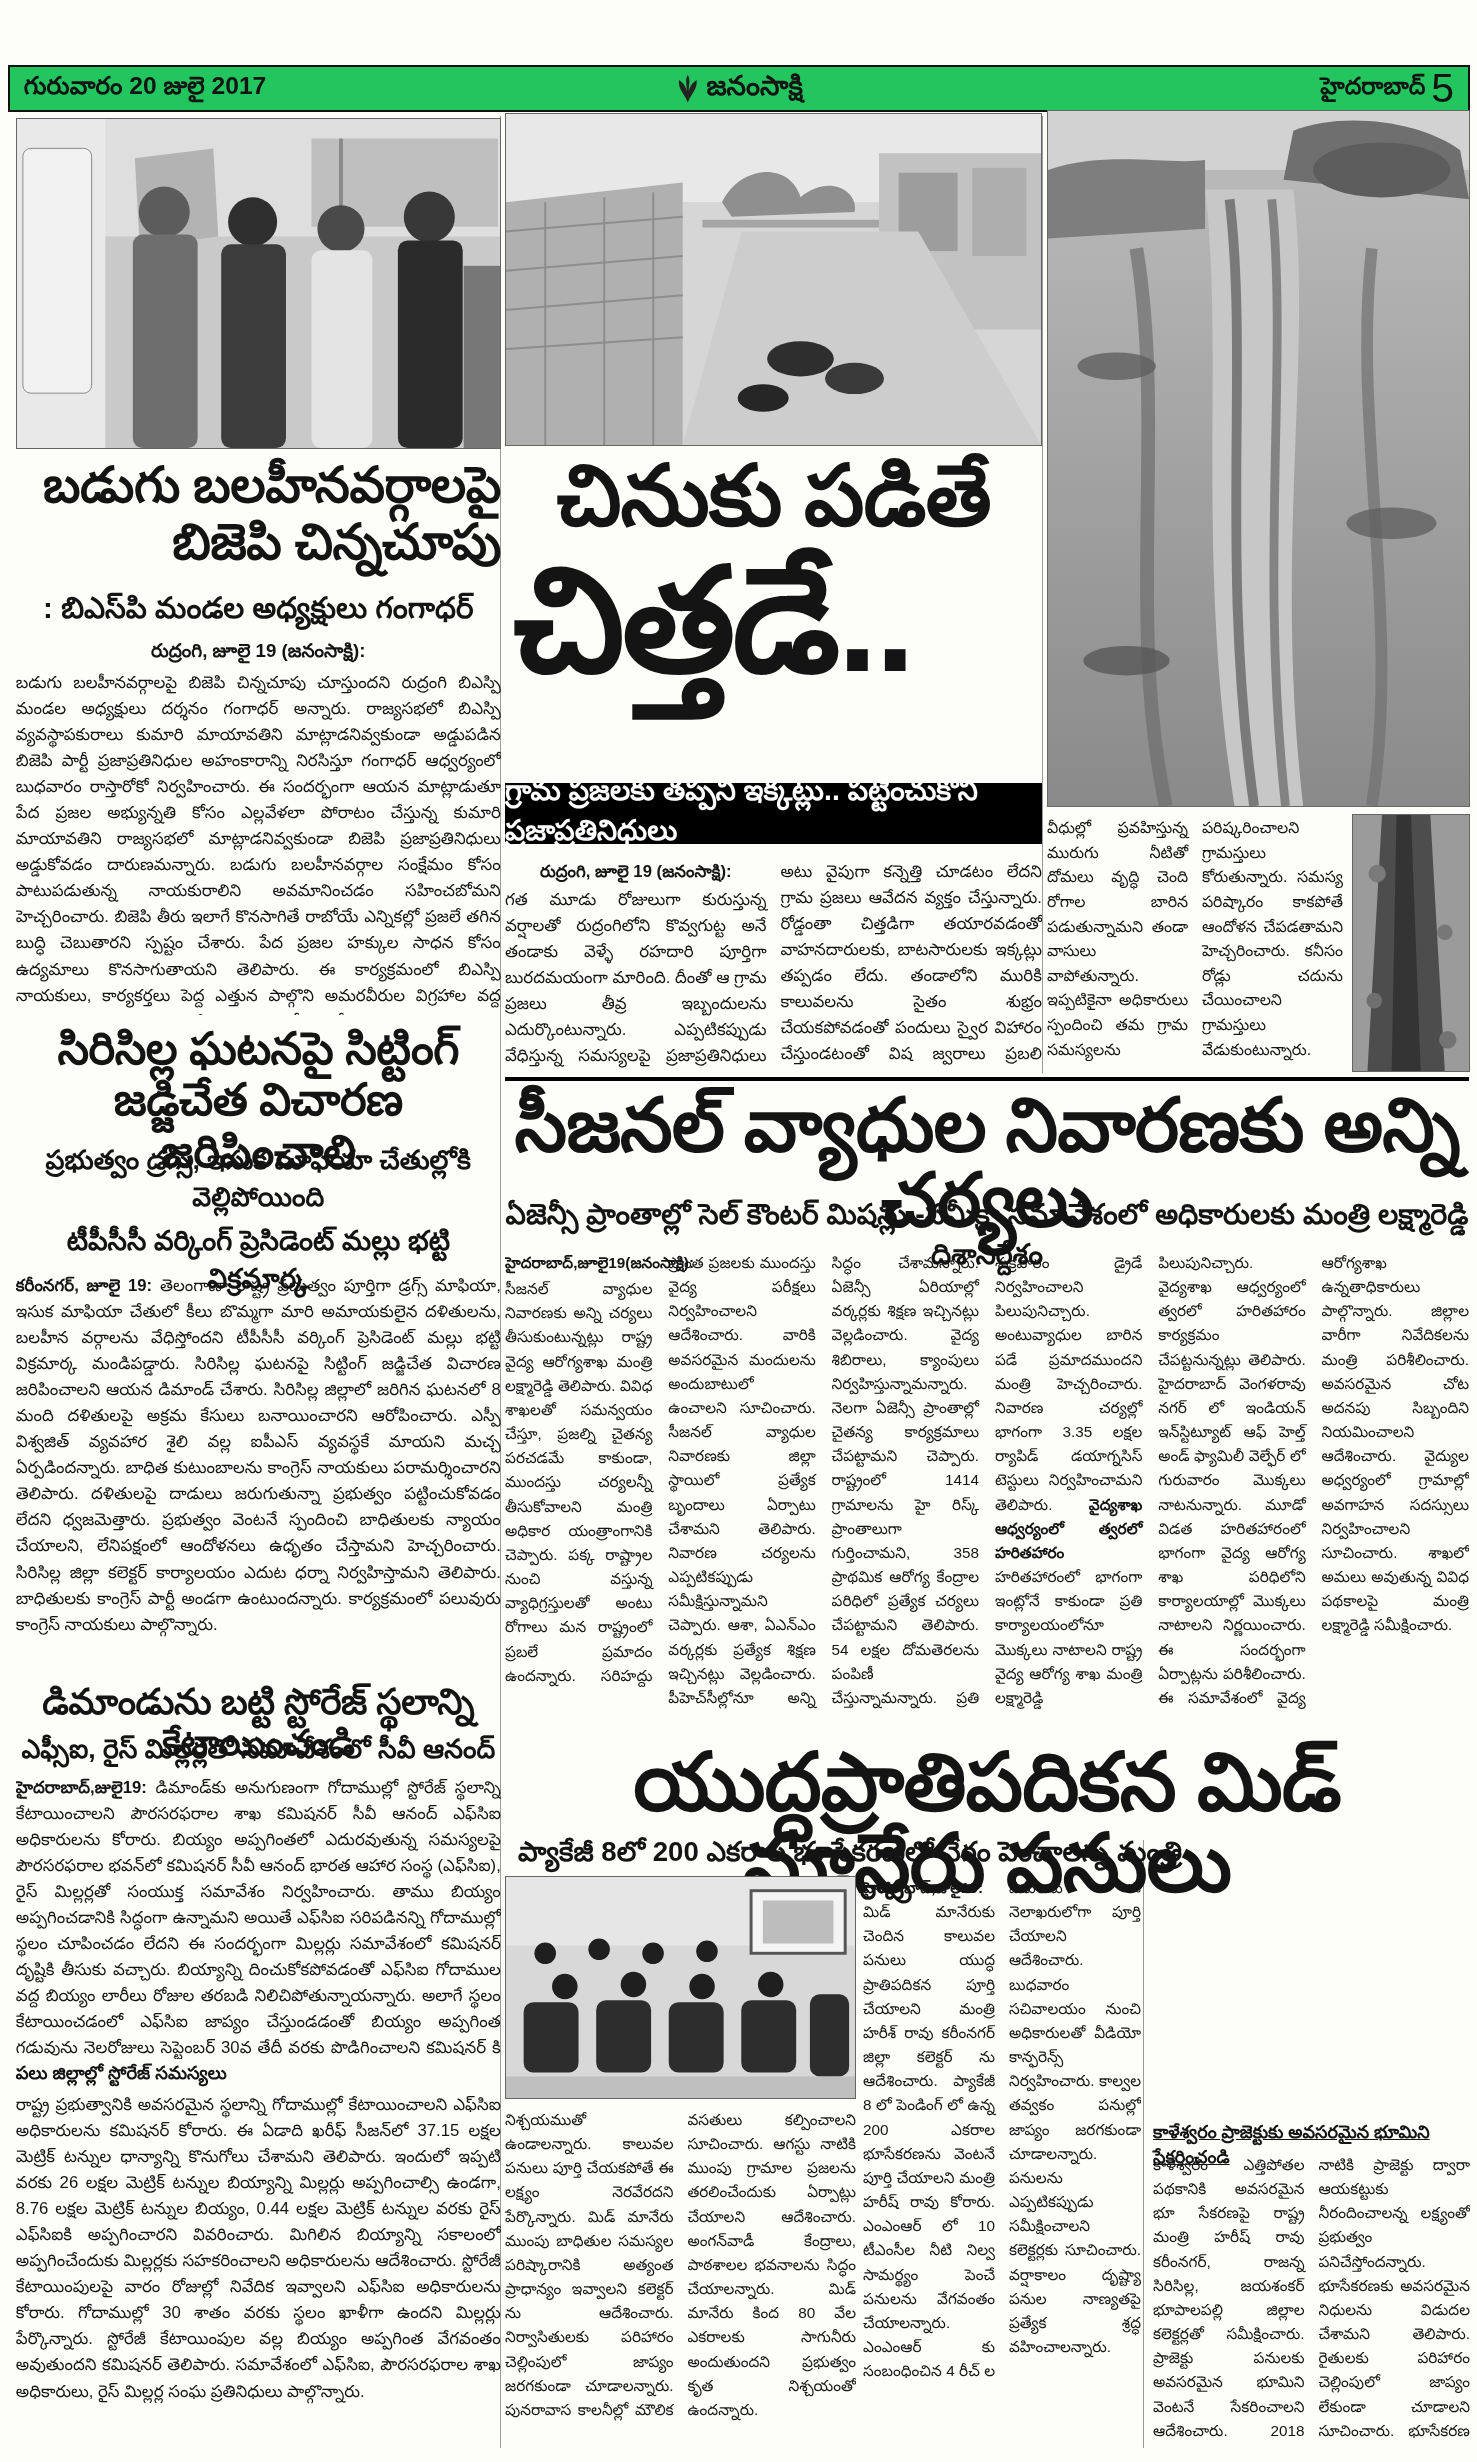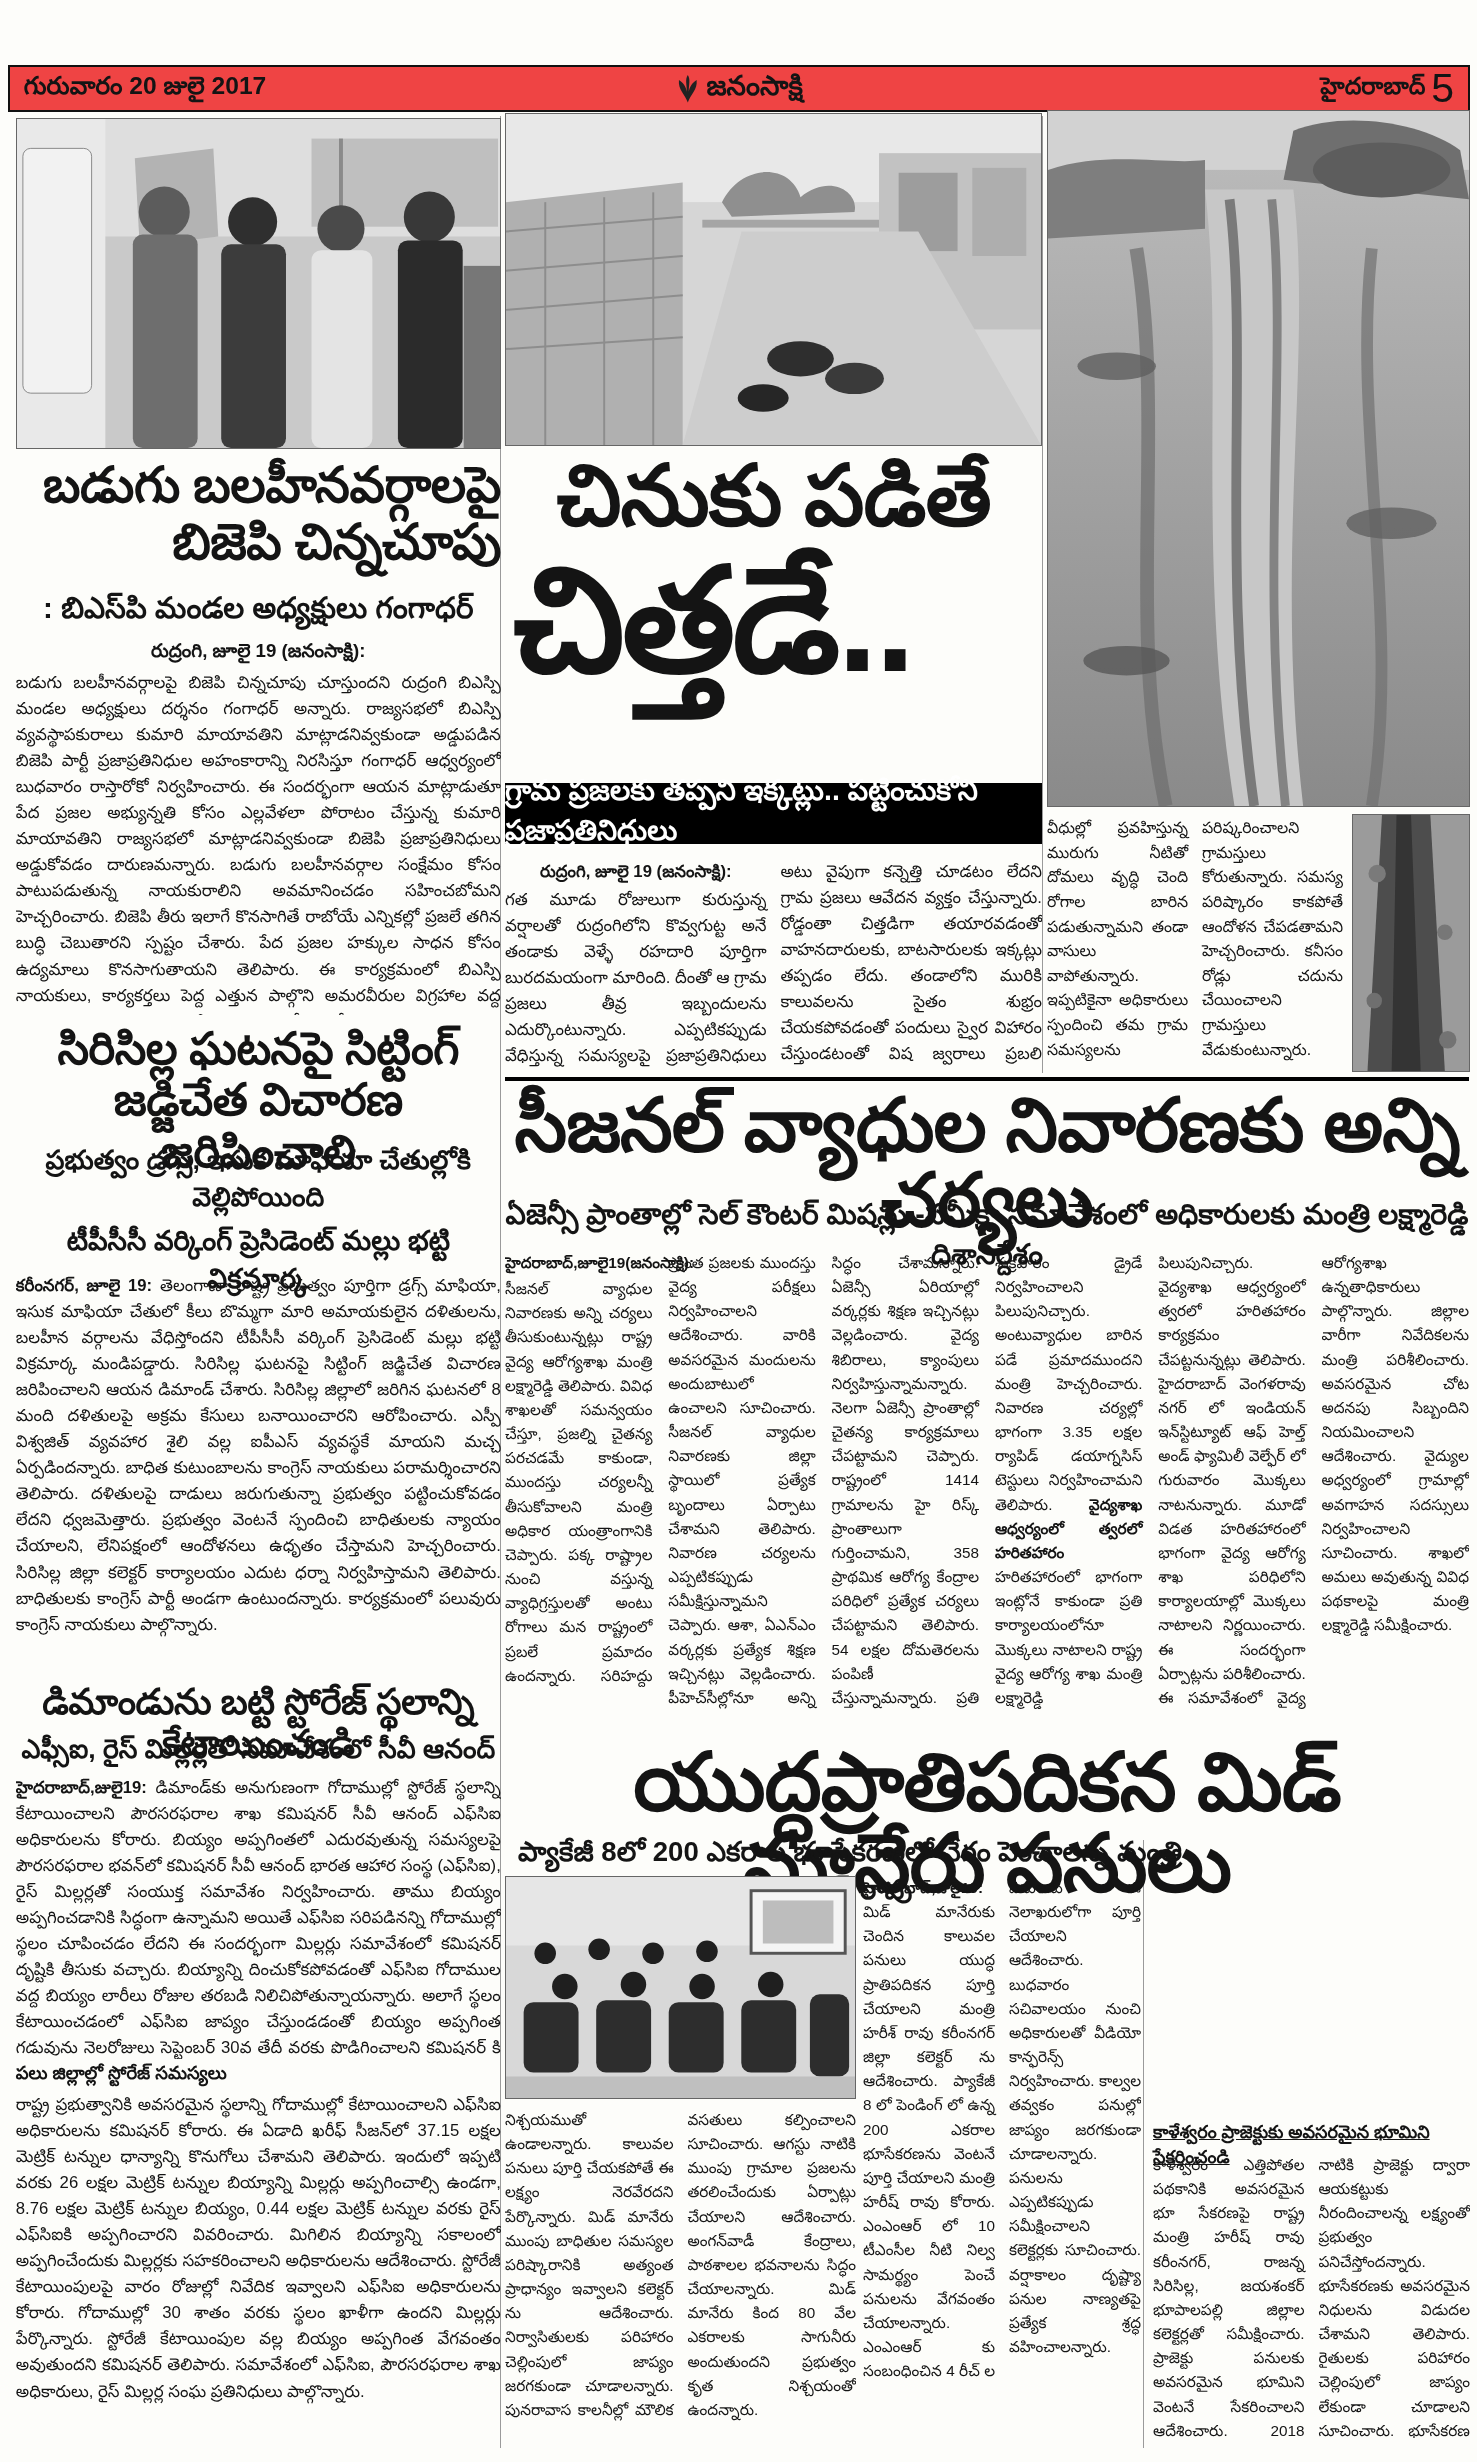--- a/index.html
+++ b/index.html
@@ -1,19 +1,19 @@
 <!DOCTYPE html>
 <html><head>
 <meta charset="utf-8">
 <style>
   html,body{margin:0;padding:0;background:#e9e9e6;}
   .canvas{position:relative;width:1478px;height:2463px;margin:0 auto;background:#fdfdfa;
           font-family:"Liberation Sans",sans-serif;color:#141414;overflow:hidden;}
   .abs{position:absolute;}
-  .hdr{display:flex;align-items:center;border:2px solid #111;background:#ef4444;padding:0 13.8px;box-sizing:border-box;}
+  .hdr{display:flex;align-items:center;border:2px solid #111;background:#22c55e;padding:0 13.8px;box-sizing:border-box;}
   .hdr .l{flex:1;text-align:left;font-weight:bold;font-size:24.6px;}
   .hdr .c{flex:1;text-align:center;font-weight:bold;font-size:27.6px;display:flex;align-items:center;justify-content:center;gap:5.9px;}
   .hdr .r{flex:1;text-align:right;font-weight:bold;font-size:23.6px;display:flex;align-items:center;justify-content:flex-end;gap:5.9px;}
   .hdr .pn{font-size:41px;font-weight:normal;line-height:1;}
   .photo{border:1px solid #666;background:#cfcfcf;overflow:hidden;box-sizing:border-box;}
   .photo svg{display:block;width:100%;height:100%;}
   .hl{font-weight:bold;text-align:center;line-height:1.14;letter-spacing:-0.5px;}
   .hl-left{font-size:50px;text-align:right;}
   .hl-sir{font-size:45px;}
   .hl-dem{font-size:36px;}

